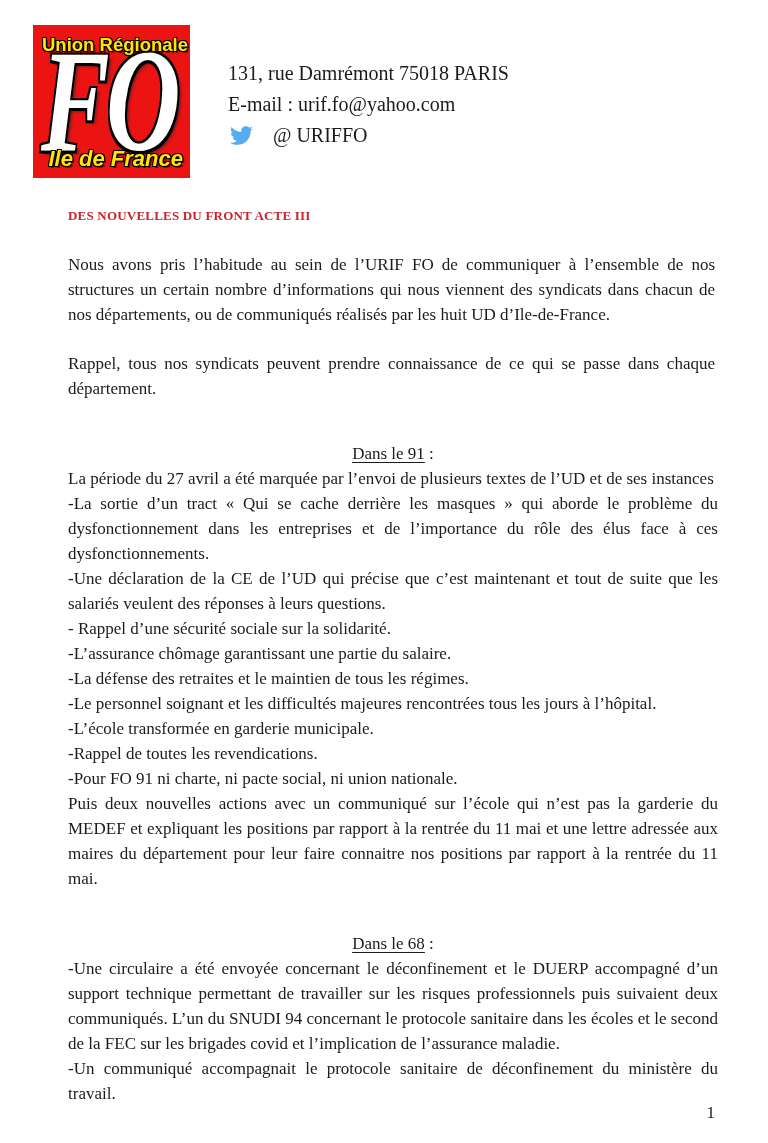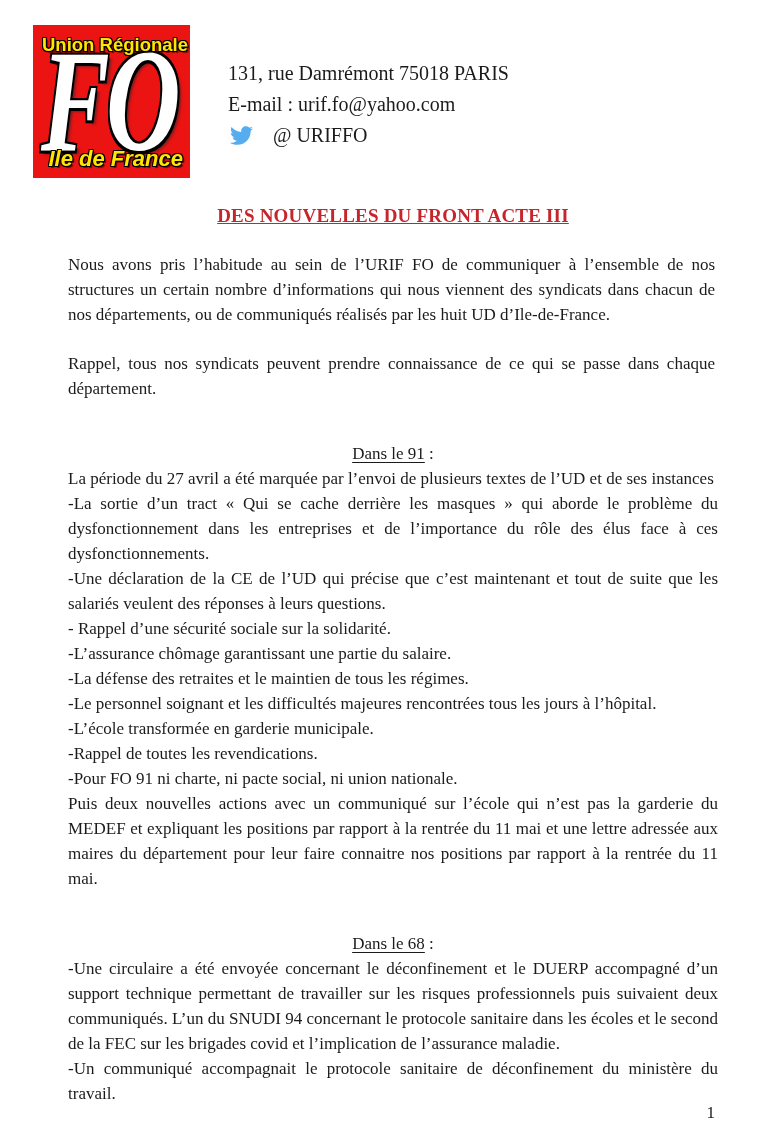--- a/index.html
+++ b/index.html
@@ -87,26 +87,24 @@
 
   
   .doc-body {
     margin: 0 50px 0 68px;
     font-size: 17px;
     line-height: 25px;
     text-align: justify;
   }
   .doc-title {
     margin: 25px 0 0 0;
-    text-align: center;
-    font-size: 19px;
+    font-size: 13px;
     font-weight: 700;
     color: var(--title-red);
     letter-spacing: 0.2px;
-    text-decoration: underline;
   }
   .para { margin: 24px 3px 0 0; }
   .section { margin-top: 40px; }
   .section-heading { text-align: center; }
   .section-heading .u { text-decoration: underline; text-underline-offset: 3px; }
   .item { margin: 0; }
 
   .page-number {
     position: absolute;
     right: 53px;

